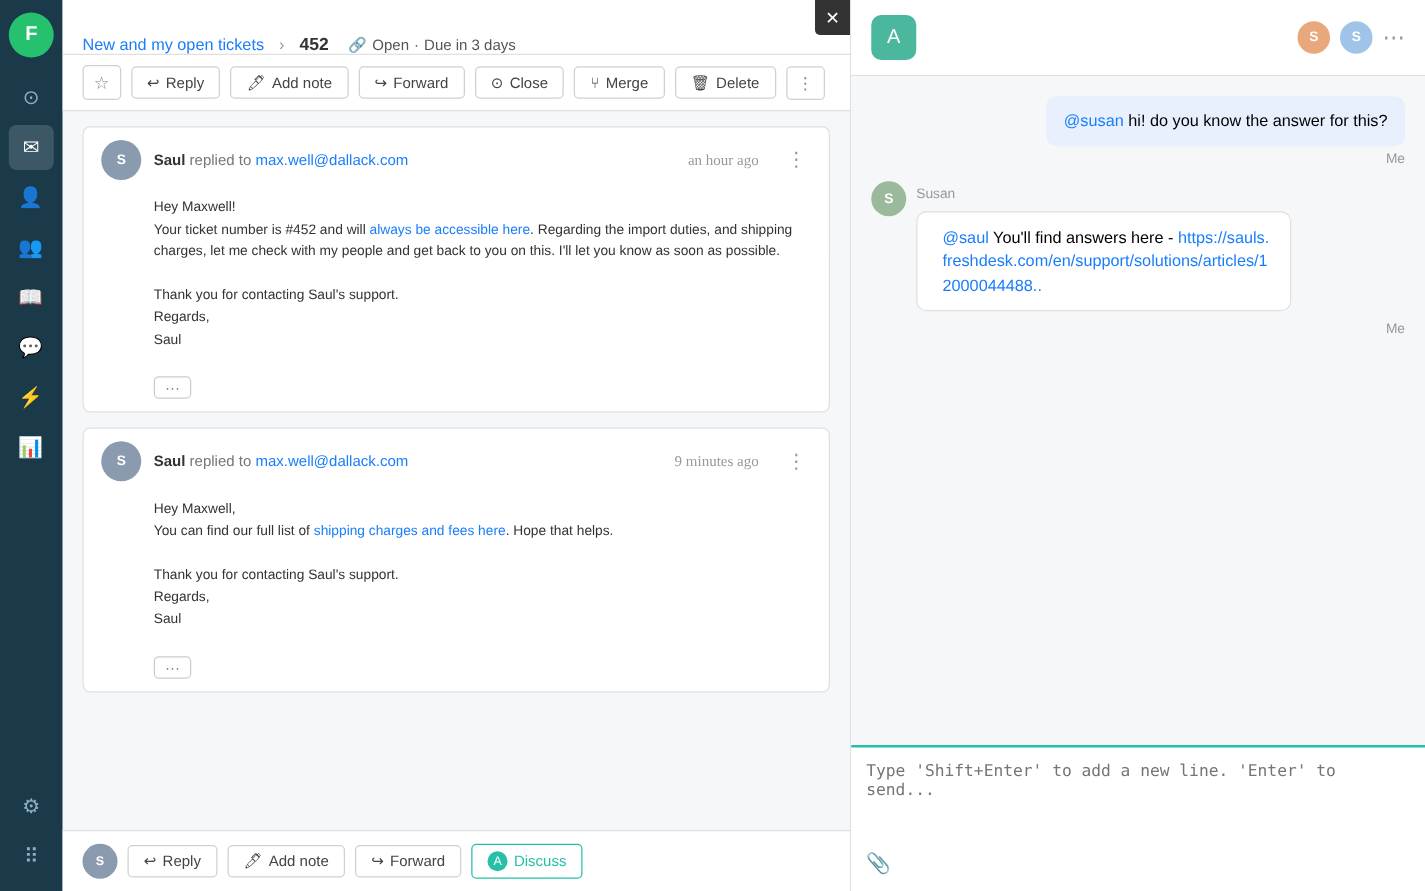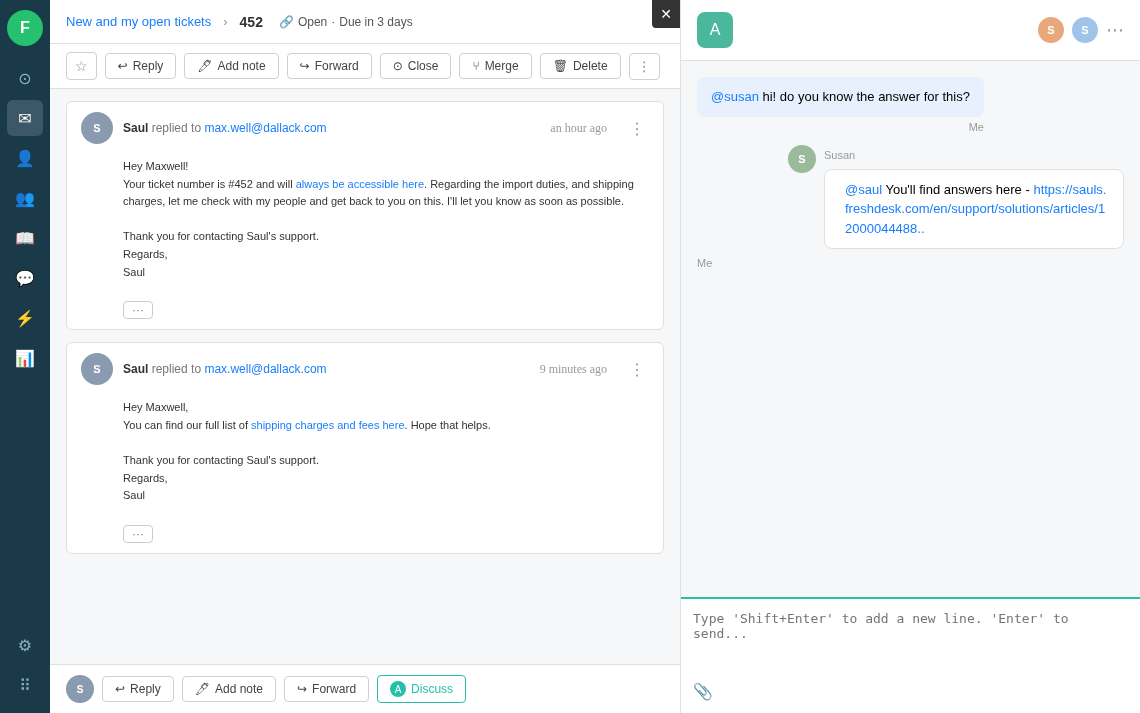--- a/index.html
+++ b/index.html
@@ -43,21 +43,21 @@
       overflow: hidden;
     }
 
     
     .top-bar {
       background: white;
       border-bottom: 1px solid #e0e0e0;
       padding: 0 16px;
       height: 44px;
       display: flex;
-      align-items: center;
+      align-items: flex-end;
       gap: 8px;
       font-size: 13px;
     }
     .breadcrumb-link {
       color: #1a7efb;
       cursor: pointer;
       font-size: 13px;
     }
     .breadcrumb-sep { color: #999; margin: 0 4px; }
     .ticket-num { font-weight: 700; color: #333; font-size: 14px; }
@@ -225,21 +225,21 @@
 
     .chat-messages {
       flex: 1;
       overflow-y: auto;
       padding: 16px;
       background: #f5f7f9;
       display: flex;
       flex-direction: column;
       gap: 4px;
     }
-    .msg-row { display: flex; align-items: flex-start; gap: 8px; justify-content: flex-end; }
+    .msg-row { display: flex; align-items: flex-start; gap: 8px; }
     .msg-row.right { flex-direction: row-reverse; }
     .msg-row.right .msg-label { text-align: right; }
 
     .msg-avatar {
       width: 28px; height: 28px;
       border-radius: 50%;
       background: #e0e0e0;
       display: flex; align-items: center; justify-content: center;
       font-size: 11px; font-weight: 600;
       color: white;

